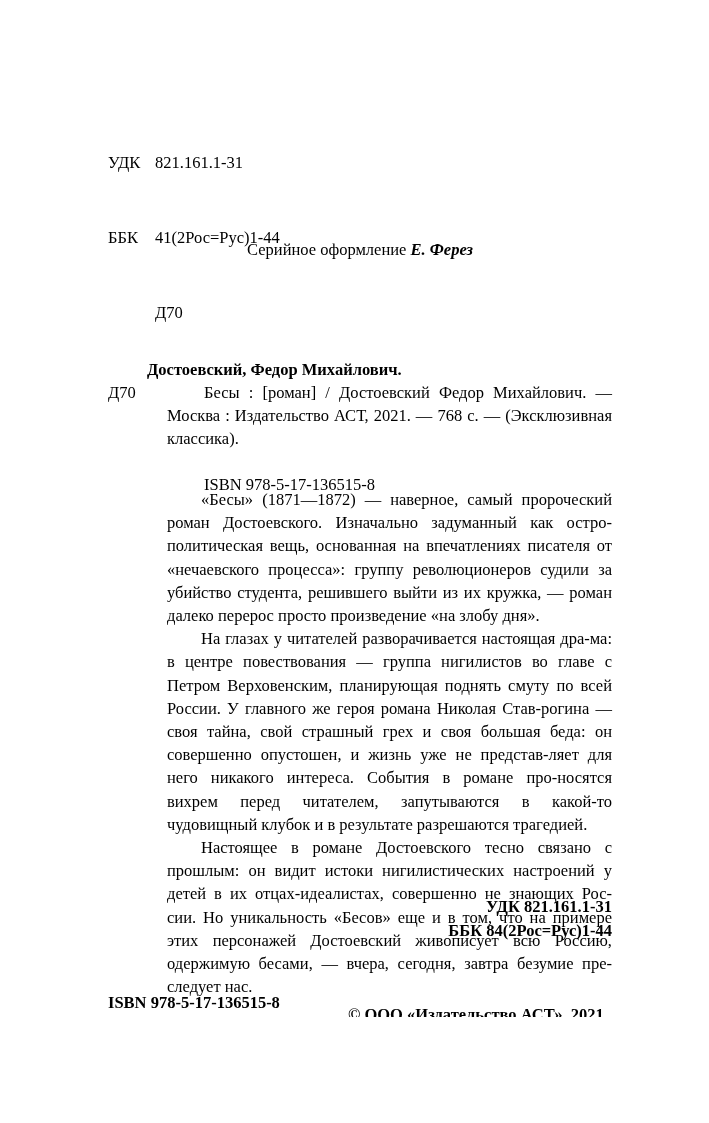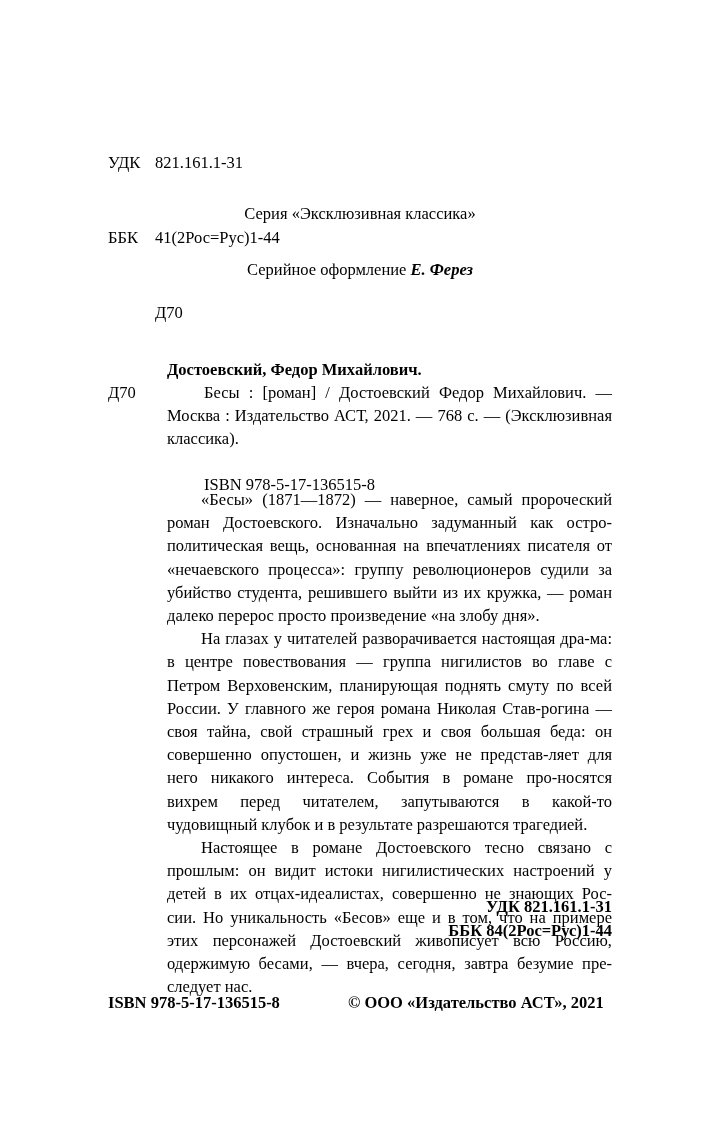--- a/index.html
+++ b/index.html
@@ -69,21 +69,21 @@
     position: absolute;
     left: 108px;
     top: 358px;
     width: 504px;
     font-size: 16.5px;
     line-height: 23px;
   }
   .bib-author {
     display: block;
     font-weight: bold;
-    margin-left: 59px;
+    margin-left: 39px;
   }
   .bib-body {
     position: relative;
     margin-left: 59px;
     text-align: justify;
     text-align-last: left;
     text-indent: 37px;
     hyphens: manual;
   }
   .bib-shelf {
@@ -141,37 +141,36 @@
   }
   .footer-isbn {
     position: absolute;
     left: 0;
     top: 0;
     white-space: nowrap;
   }
   .footer-copyright {
     position: absolute;
     left: 240px;
-    top: 0;
+    top: 12px;
     white-space: nowrap;
   }
 </style>
 </head>
 <body>
 
 <div class="page">
 
   <div class="class-top">
     <span class="row"><span class="lbl">УДК</span><span>821.161.1-31</span></span>
     <span class="row"><span class="lbl">ББК</span><span>41(2Рос=Рус)1-44</span></span>
     <span class="row"><span class="code-indent"></span><span>Д70</span></span>
   </div>
 
   <div class="series-block">
-    <span class="series-line-1">Серия «Эксклюзивная классика»</span>
     <span class="series-line-2"><span>Серийное оформление </span><span class="designer-name">Е. Ферез</span></span>
   </div>
 
   <div class="bib">
     <span class="bib-author">Достоевский, Федор Михайлович.</span>
     <div class="bib-body">
       <span class="bib-shelf">Д70</span><span>Бесы : [роман] / Достоевский Федор Михайлович. — Москва : Издательство АСТ, 2021. — 768 с. — (Эксклюзивная классика).</span>
     </div>
     <span class="bib-isbn">ISBN 978-5-17-136515-8</span>
   </div>

